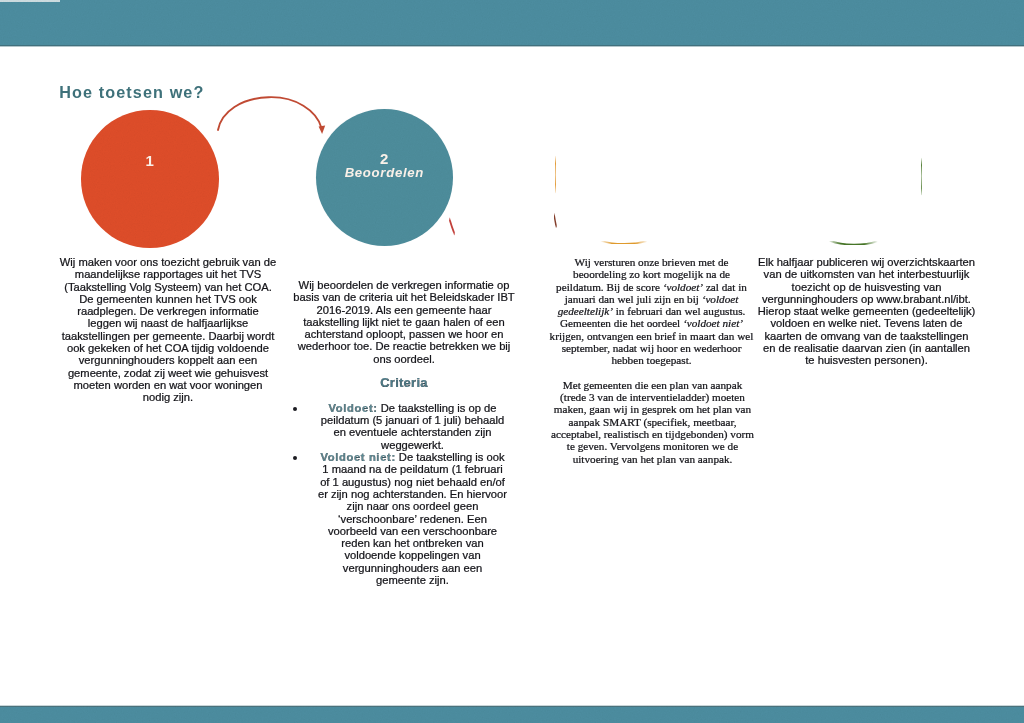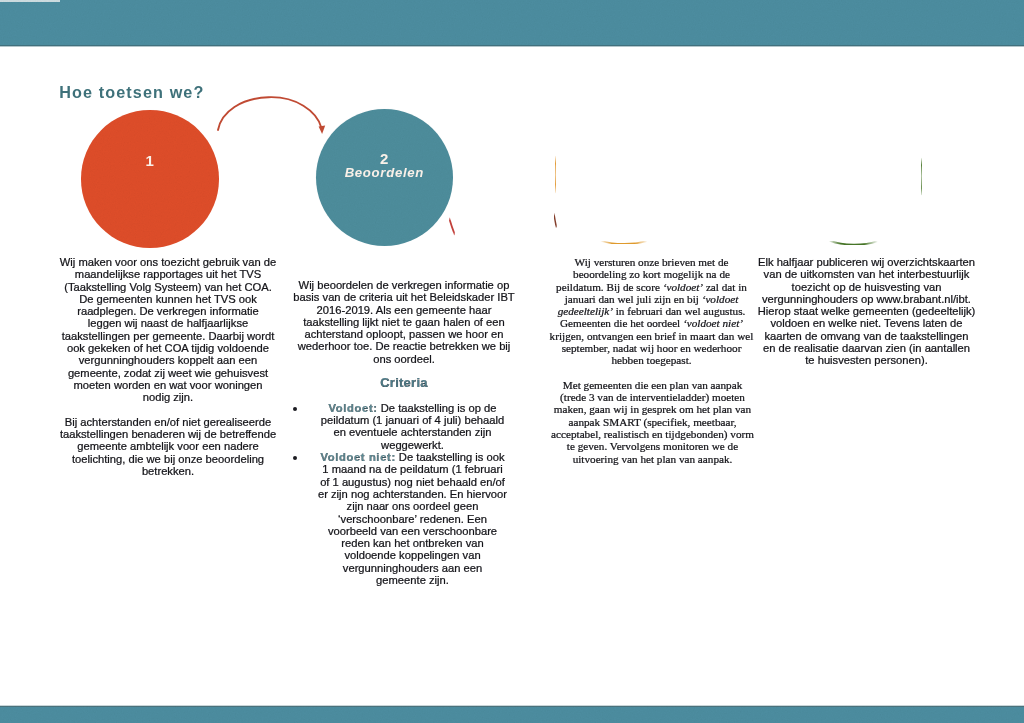--- a/index.html
+++ b/index.html
@@ -106,27 +106,26 @@
     </g>
 
     <g id="faded-circle-4">
       <path mask="url(#mV4)" d="M921.2 158.5 C 922.7 170 922.7 183 921.3 194.5" fill="none" stroke="#3d6e1c" stroke-width="1.6" stroke-linecap="round"></path>
       <path mask="url(#mH4)" d="M830.0 240.9 C 843 245.9 864 246.0 877.0 241.4" fill="none" stroke="#3d6e1c" stroke-width="1.8" stroke-linecap="round"></path>
     </g>
   </svg>
 
   <div class="col" id="col1">
       <p>Wij maken voor ons toezicht gebruik van de maandelijkse rapportages uit het TVS (Taakstelling Volg Systeem) van het COA. De gemeenten kunnen het TVS ook raadplegen. De verkregen informatie leggen wij naast de halfjaarlijkse taakstellingen per gemeente. Daarbij wordt ook gekeken of het COA tijdig voldoende vergunninghouders koppelt aan een gemeente, zodat zij weet wie gehuisvest moeten worden en wat voor woningen nodig zijn.</p>
-      <p>Bij achterstanden en/of niet gerealiseerde taakstellingen benaderen wij de betreffende gemeente ambtelijk voor een nadere toelichting, die we bij onze beoordeling betrekken.</p>
     </div>
   <div class="col" id="col2">
       <p>Wij beoordelen de verkregen informatie op basis van de criteria uit het Beleidskader IBT 2016-2019. Als een gemeente haar taakstelling lijkt niet te gaan halen of een achterstand oploopt, passen we hoor en wederhoor toe. De reactie betrekken we bij ons oordeel.</p>
       <div class="crit-head">Criteria</div>
       <ul class="crit">
-        <li><span class="bullet"></span><span class="kw">Voldoet:</span><span> De taakstelling is op de peildatum (1 januari of 4 juli) behaald en eventuele achterstanden zijn weggewerkt.</span></li>
+        <li><span class="bullet"></span><span class="kw">Voldoet:</span><span> De taakstelling is op de peildatum (5 januari of 1 juli) behaald en eventuele achterstanden zijn weggewerkt.</span></li>
         <li><span class="bullet"></span><span class="kw">Voldoet niet:</span><span> De taakstelling is ook 1 maand na de peildatum (1 februari of 1 augustus) nog niet behaald en/of er zijn nog achterstanden. En hiervoor zijn naar ons oordeel geen ‘verschoonbare’ redenen. Een voorbeeld van een verschoonbare reden kan het ontbreken van voldoende koppelingen van vergunninghouders aan een gemeente zijn.</span></li>
       </ul>
     </div>
   <div class="col" id="col3">
       <p><span>Wij versturen onze brieven met de beoordeling zo kort mogelijk na de peildatum. Bij de score </span><span class="it">‘voldoet’</span><span> zal dat in januari dan wel juli zijn en bij </span><span class="it">‘voldoet gedeeltelijk’</span><span> in februari dan wel augustus. Gemeenten die het oordeel </span><span class="it">‘voldoet niet’</span><span> krijgen, ontvangen een brief in maart dan wel september, nadat wij hoor en wederhoor hebben toegepast.</span></p>
       <p><span>Met gemeenten die een plan van aanpak (trede 3 van de interventieladder) moeten maken, gaan wij in gesprek om het plan van aanpak SMART (specifiek, meetbaar, acceptabel, realistisch en tijdgebonden) vorm te geven. Vervolgens monitoren we de uitvoering van het plan van aanpak.</span></p>
     </div>
   <div class="col" id="col4">
       <p>Elk halfjaar publiceren wij overzichtskaarten van de uitkomsten van het interbestuurlijk toezicht op de huisvesting van vergunninghouders op www.brabant.nl/ibt. Hierop staat welke gemeenten (gedeeltelijk) voldoen en welke niet. Tevens laten de kaarten de omvang van de taakstellingen en de realisatie daarvan zien (in aantallen te huisvesten personen).</p>
     </div>

